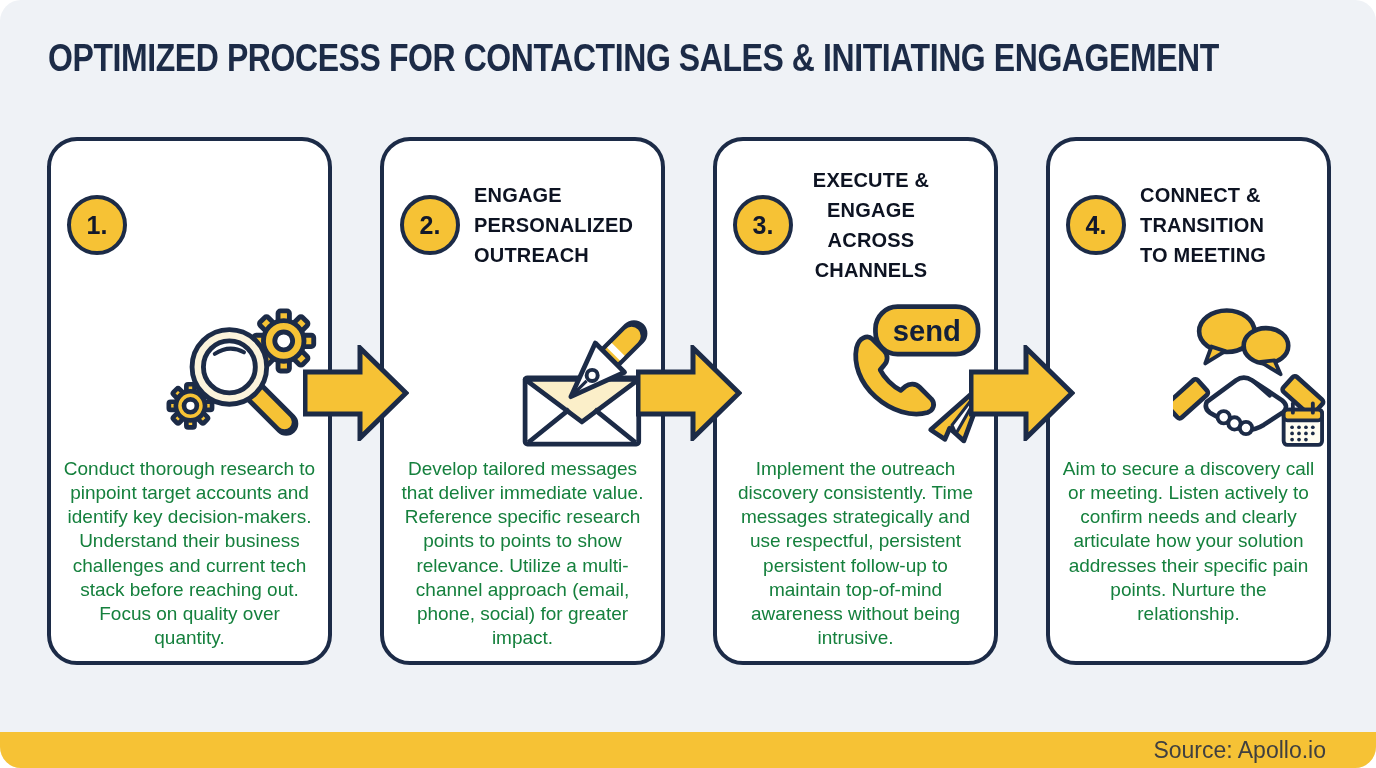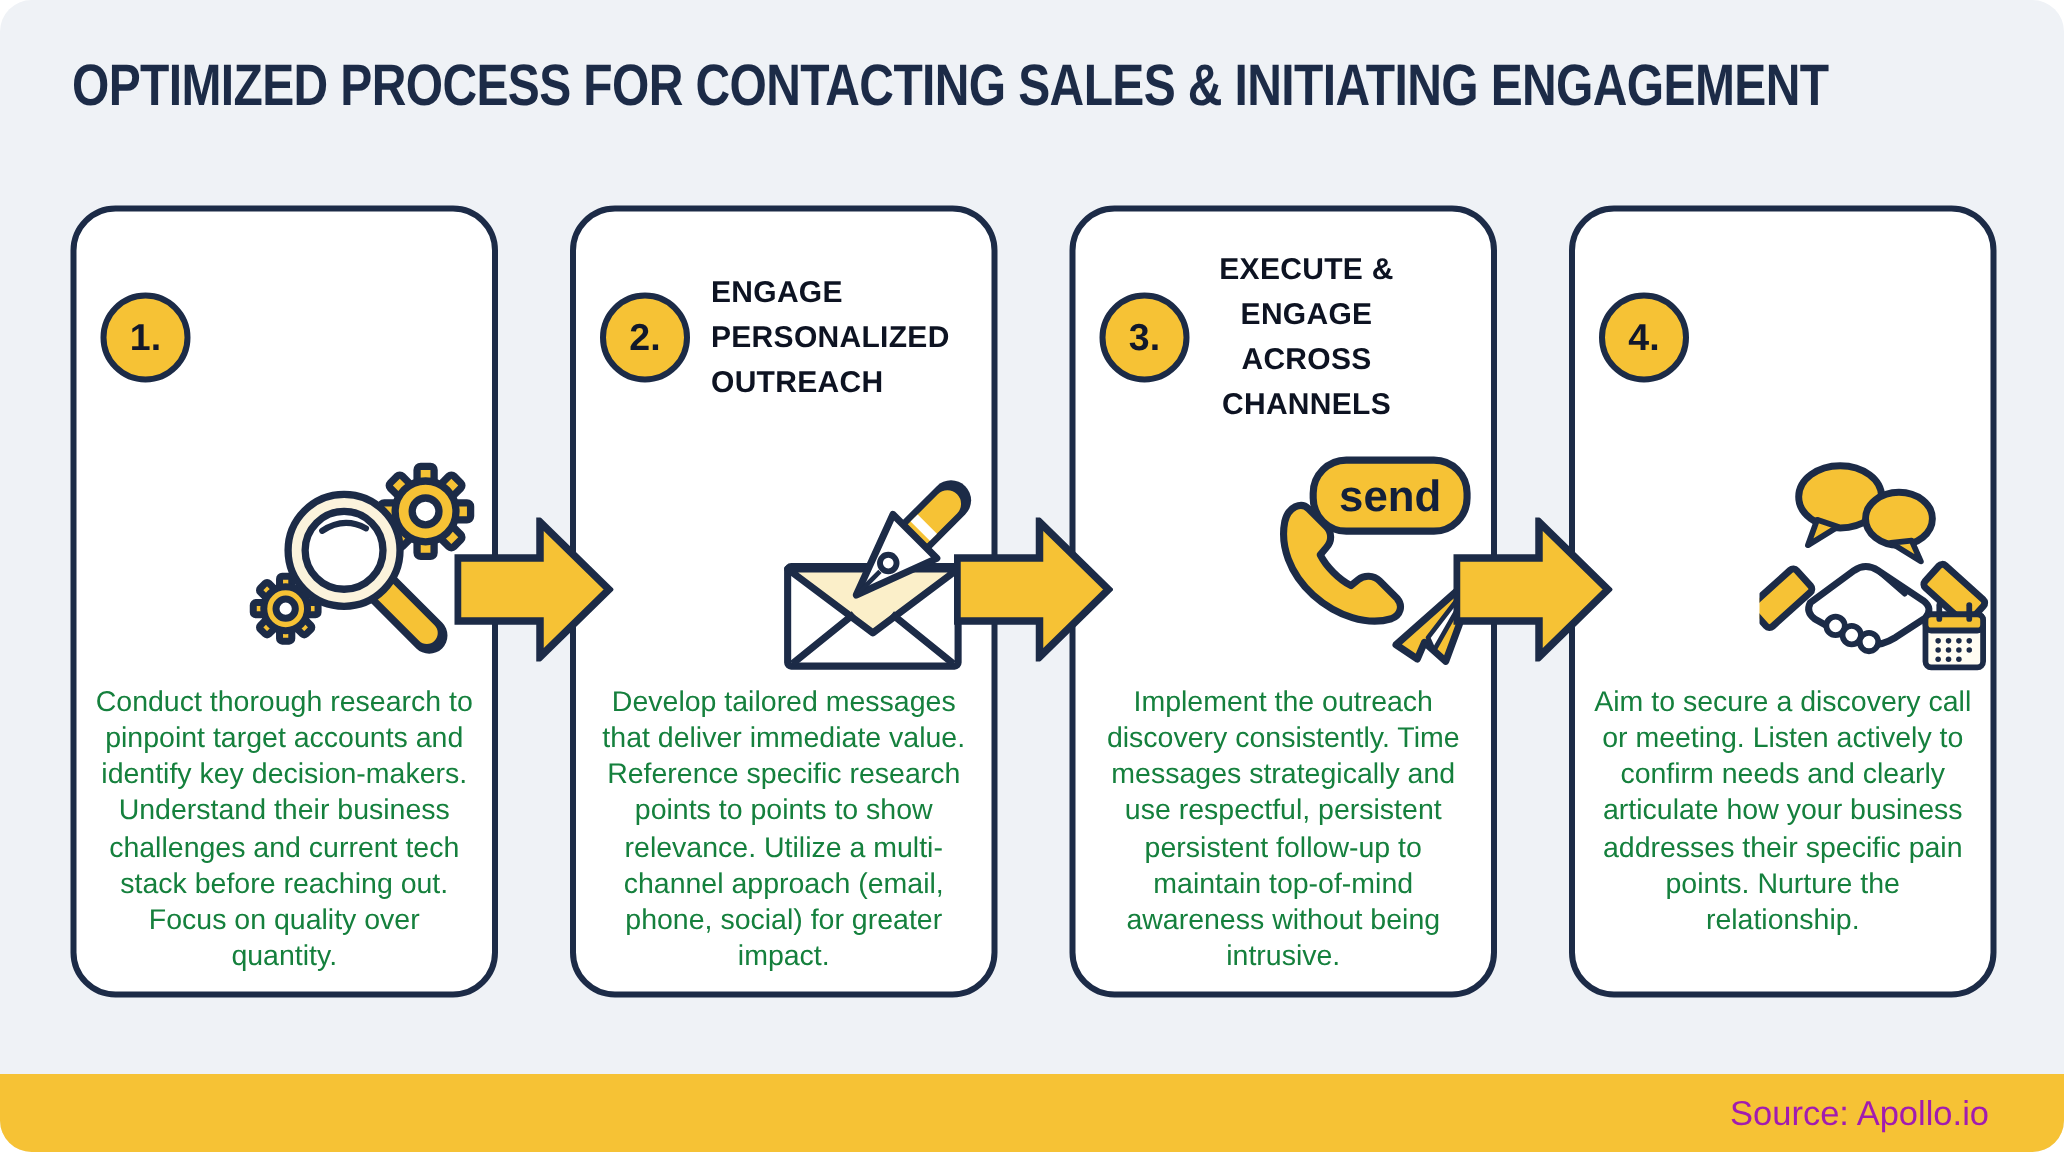--- a/index.html
+++ b/index.html
@@ -36,23 +36,23 @@
   .card-icon{
     height:152px;flex:0 0 auto;display:flex;align-items:center;justify-content:flex-end;
   }
   .icon-svg{height:146px;width:auto;}
   .card-body{
     flex:1;padding:6px 12px 0;text-align:center;
     font-size:19px;line-height:1.27;color:#15803d;
   }
   .flow-arrow{position:absolute;top:345px;width:106px;height:96px;}
   .footer-bar{
-    position:absolute;left:0;bottom:0;width:100%;height:52px;box-sizing:border-box;
+    position:absolute;left:0;bottom:0;width:100%;height:36px;box-sizing:border-box;
     background:#F6C235;display:flex;align-items:center;justify-content:flex-end;
-    padding-right:50px;font-size:23px;font-weight:500;color:#a21caf;
+    padding-right:50px;font-size:23px;font-weight:500;color:#404040;
   }
 </style>
 </head>
 <body>
 
 <div class="canvas">
 
   <h1 class="main-title">OPTIMIZED PROCESS FOR CONTACTING SALES &amp; INITIATING ENGAGEMENT</h1>
 
   <div class="card card-1">
@@ -141,20 +141,21 @@
           <path d="M190,100 L147,156 L152,167 Z" fill="#FFFFFF" stroke="#1C2B47" stroke-width="4" stroke-linejoin="round"></path>
         </g>
       </svg>
     </div>
     <div class="card-body">Implement the outreach discovery consistently. Time messages strategically and use respectful, persistent persistent follow-up to maintain top-of-mind awareness without being intrusive.</div>
   </div>
 
   <div class="card card-4">
     <div class="card-header">
       <div class="step-circle">4.</div>
+      <div class="step-title">CONNECT &amp; TRANSITION TO MEETING</div>
     </div>
     <div class="card-icon">
       <svg class="icon-svg" viewBox="0 0 200 190">
         <g>
           <ellipse cx="70" cy="38" rx="36" ry="27" fill="#F6C235" stroke="#1C2B47" stroke-width="6"></ellipse>
           <path d="M50,58 L42,80 L68,64 Z" fill="#F6C235" stroke="#1C2B47" stroke-width="5" stroke-linejoin="round"></path>
           <ellipse cx="121" cy="57" rx="29" ry="23" fill="#F6C235" stroke="#1C2B47" stroke-width="6"></ellipse>
           <path d="M132,76 L140,94 L114,78 Z" fill="#F6C235" stroke="#1C2B47" stroke-width="5" stroke-linejoin="round"></path>
         </g>
         <g>
@@ -180,21 +181,21 @@
               <circle cx="164" cy="171" r="2.4"></circle>
               <circle cx="173" cy="171" r="2.4"></circle>
               <circle cx="182" cy="171" r="2.4"></circle>
             <circle cx="155" cy="179" r="2.4"></circle>
               <circle cx="164" cy="179" r="2.4"></circle>
               <circle cx="173" cy="179" r="2.4"></circle>
           </g>
         </g>
       </svg>
     </div>
-    <div class="card-body">Aim to secure a discovery call or meeting. Listen actively to confirm needs and clearly articulate how your business addresses their specific pain points. Nurture the relationship.</div>
+    <div class="card-body">Aim to secure a discovery call or meeting. Listen actively to confirm needs and clearly articulate how your solution addresses their specific pain points. Nurture the relationship.</div>
   </div>
 
   <svg class="flow-arrow" style="left:303px" viewBox="0 0 106 96">
     <polygon points="2,27 57,27 57,3 103,48 57,93 57,69 2,69" fill="#F6C235" stroke="#1C2B47" stroke-width="5" stroke-linejoin="miter"></polygon>
   </svg>
   <svg class="flow-arrow" style="left:636px" viewBox="0 0 106 96">
     <polygon points="2,27 57,27 57,3 103,48 57,93 57,69 2,69" fill="#F6C235" stroke="#1C2B47" stroke-width="5" stroke-linejoin="miter"></polygon>
   </svg>
   <svg class="flow-arrow" style="left:969px" viewBox="0 0 106 96">
     <polygon points="2,27 57,27 57,3 103,48 57,93 57,69 2,69" fill="#F6C235" stroke="#1C2B47" stroke-width="5" stroke-linejoin="miter"></polygon>

